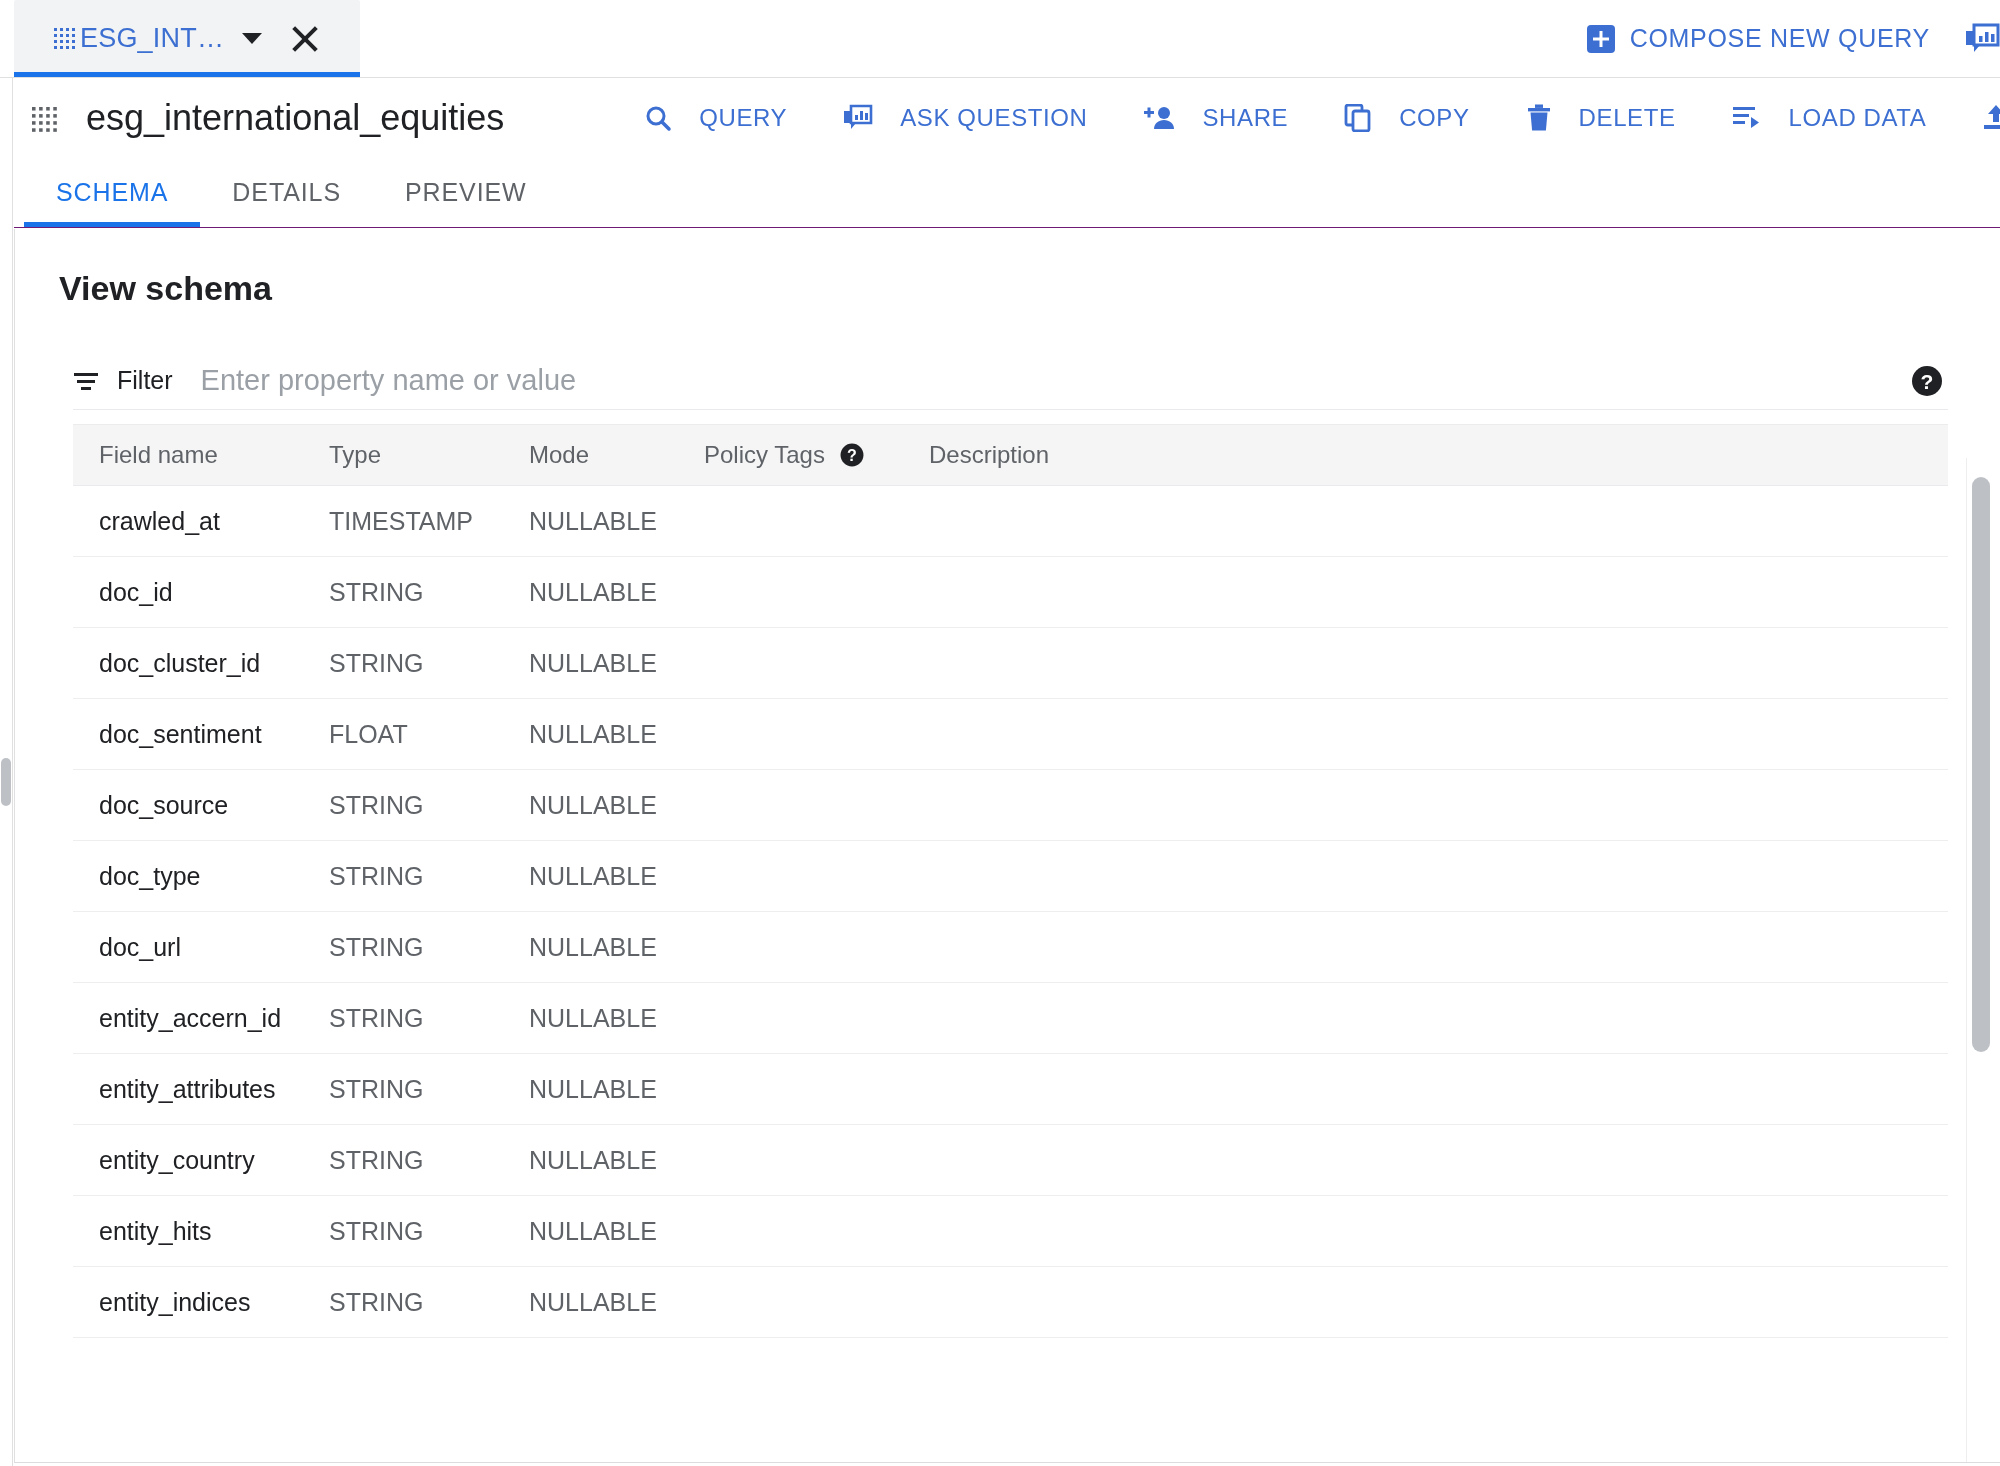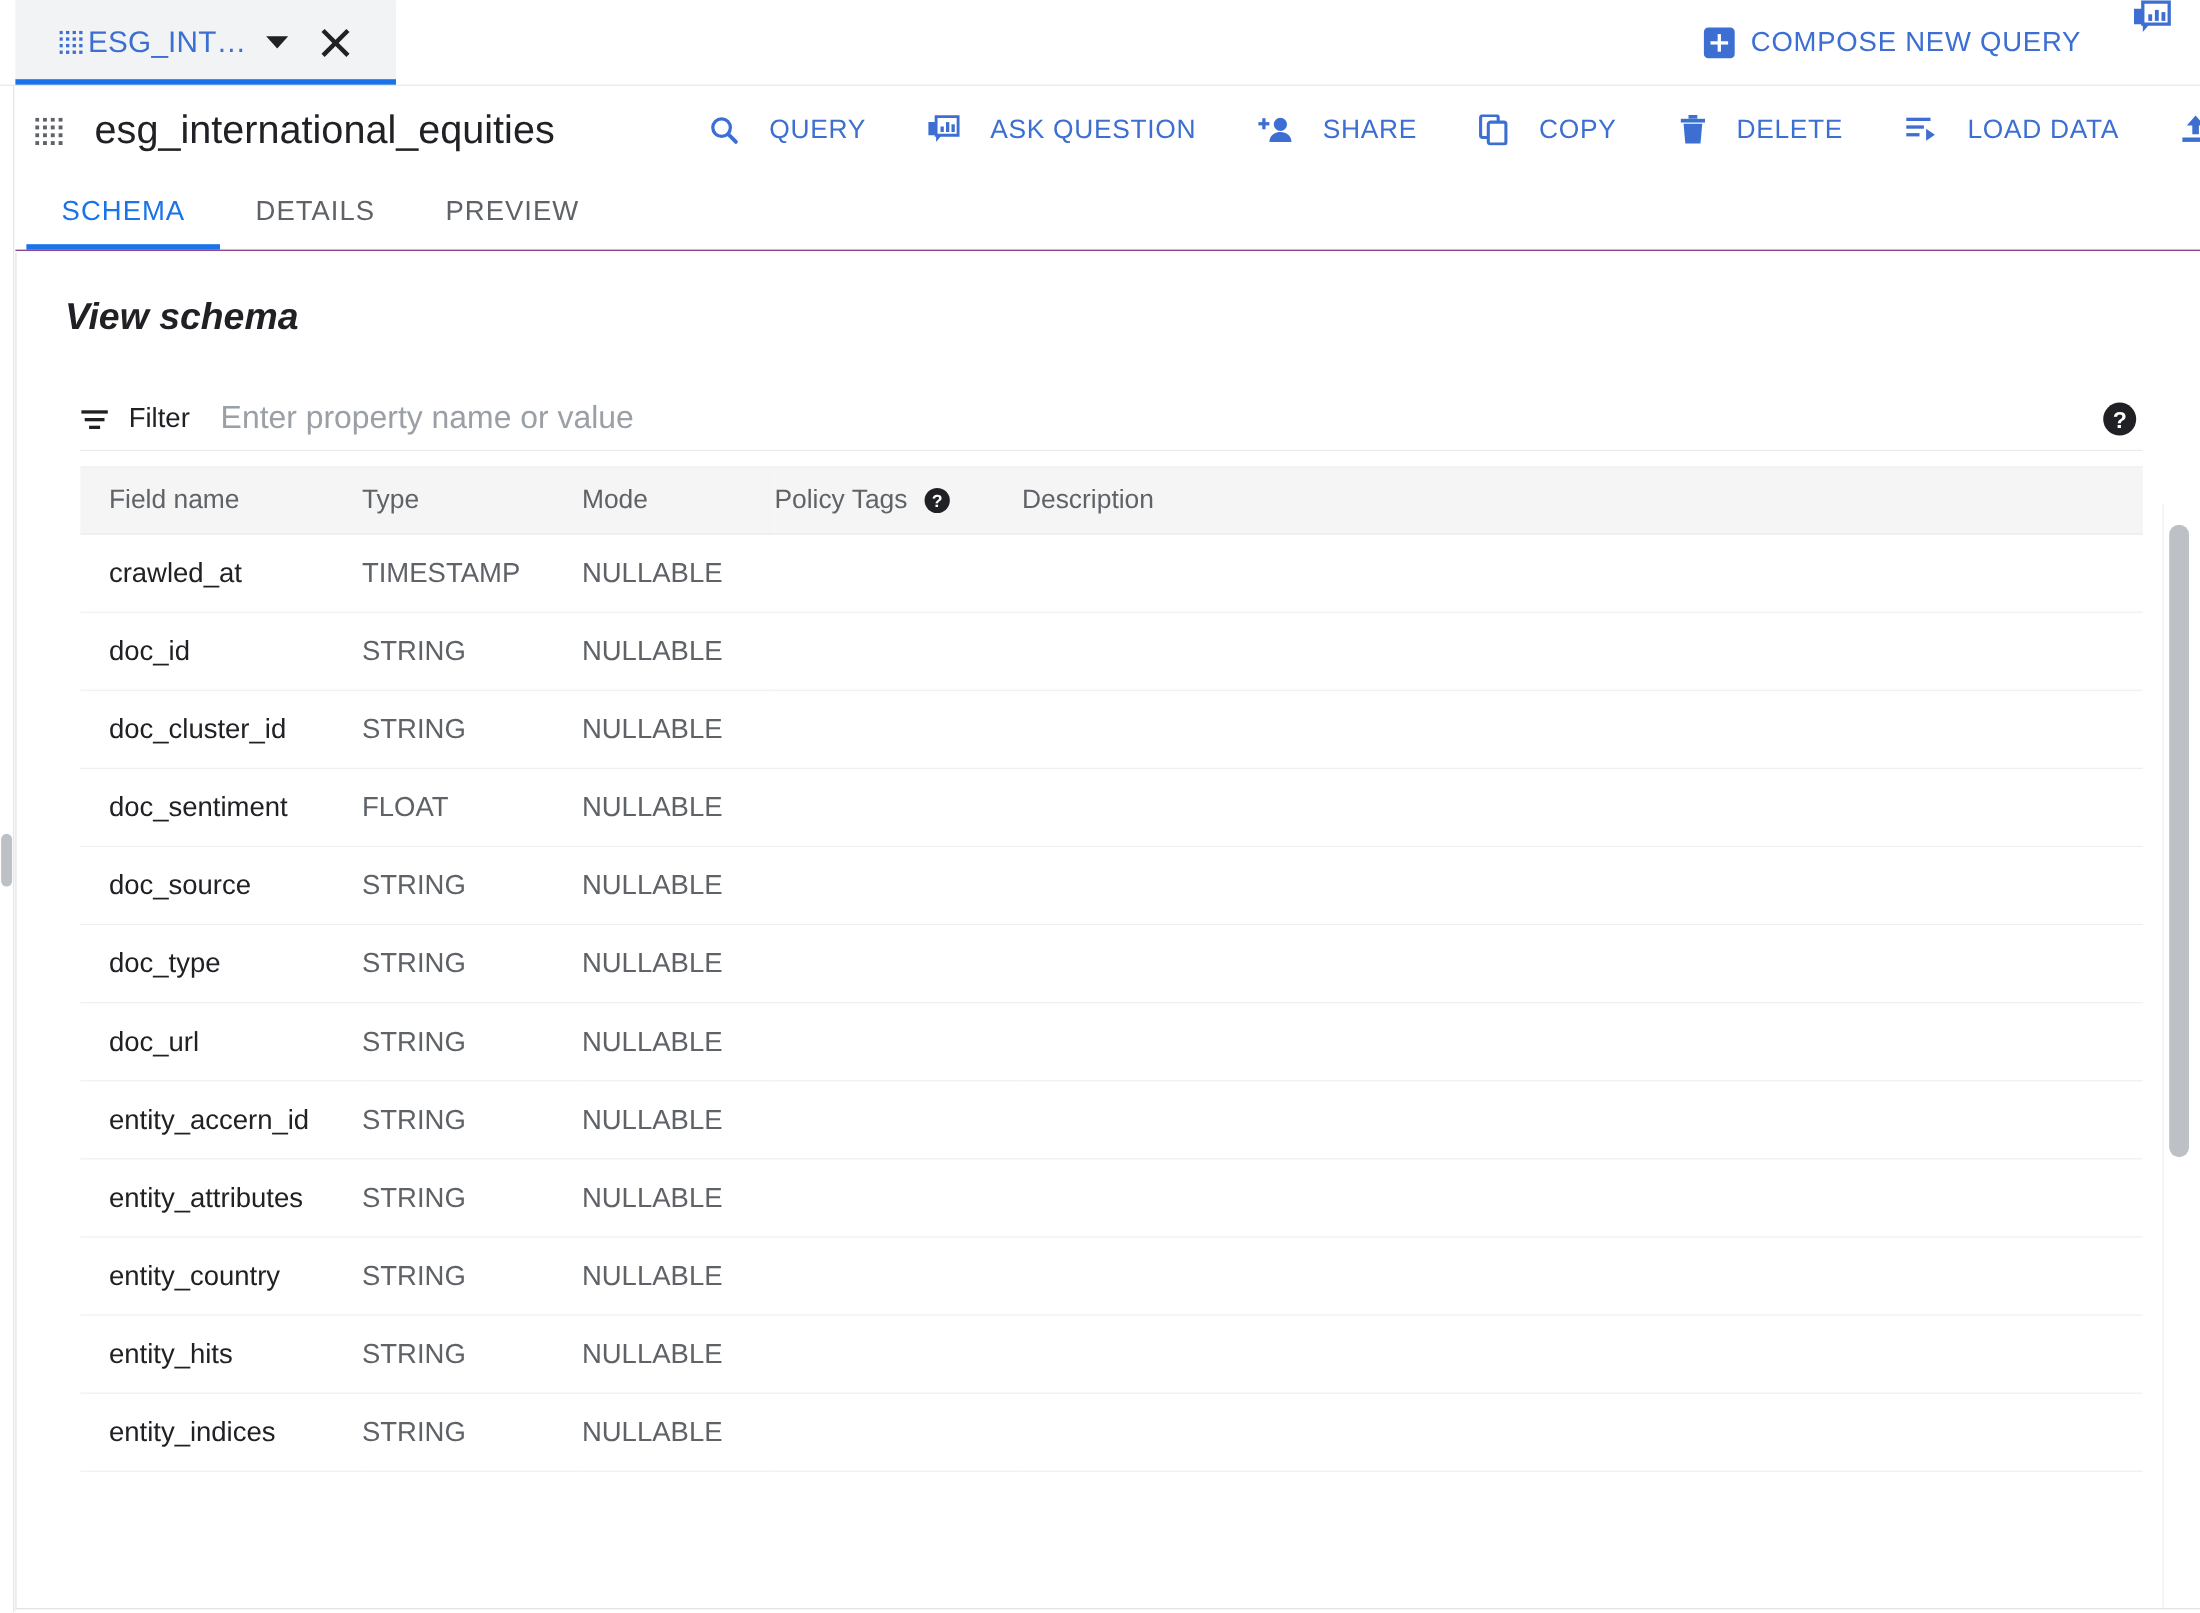--- a/index.html
+++ b/index.html
@@ -45,22 +45,21 @@
   }
   .tab-close::before, .tab-close::after {
     content: ""; position: absolute; left: 50%; top: 50%;
     width: 32px; height: 4px; background: #202124;
     transform-origin: center;
   }
   .tab-close::before { transform: translate(-50%,-50%) rotate(45deg); }
   .tab-close::after  { transform: translate(-50%,-50%) rotate(-45deg); }
 
   .tab-right {
-    margin-left: auto; display: flex; gap: 46px;
-    padding-right: 26px;
+    margin-left: auto; display: flex; align-items: center; gap: 34px;
   }
   .compose-btn {
     display: flex; align-items: center; gap: 14px;
     color: #3c6fd1; font-size: 25px; font-weight: 500; letter-spacing: .7px;
     cursor: pointer; white-space: nowrap;
   }
   .dash-icon { width: 36px; height: 32px; display: block; }
 
   
   .objbar {
@@ -98,21 +97,21 @@
     height: 5px; background: #1a73e8;
   }
 
   
   .content {
     position: absolute; top: 229px; left: 14px; right: 0; bottom: 0;
     background: #fff; border-left: 1px solid #e0e0e0;
     overflow: hidden;
   }
   .pane-title {
-    margin: 40px 0 0 44px; font-size: 34px; font-weight: 700; color: #202124; font-style: italic;
+    margin: 40px 0 0 44px; font-size: 34px; font-weight: 700; color: #202124;
   }
 
   .filterbar {
     position: relative;
     margin: 44px 52px 0 58px; height: 58px;
     display: flex; align-items: center;
     border-bottom: 1px solid #e8eaed;
   }
   .filter-icon { width: 26px; height: 22px; flex: none; }
   .filter-label {

